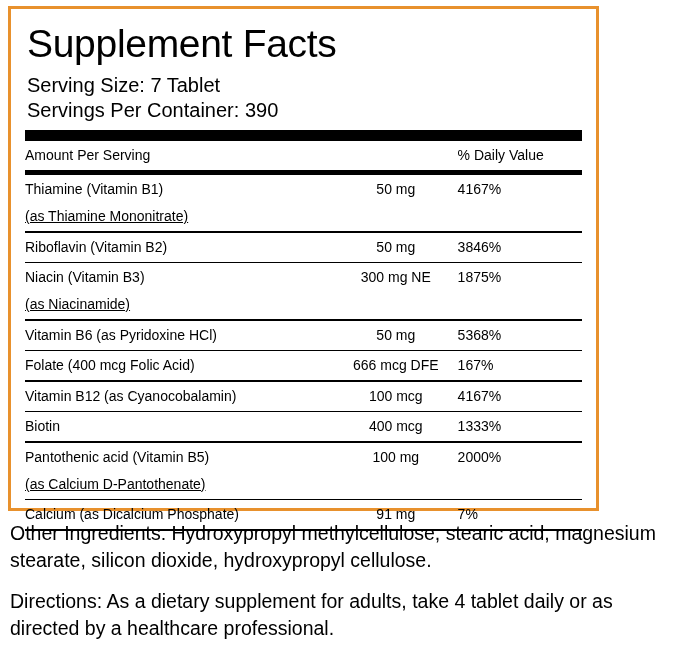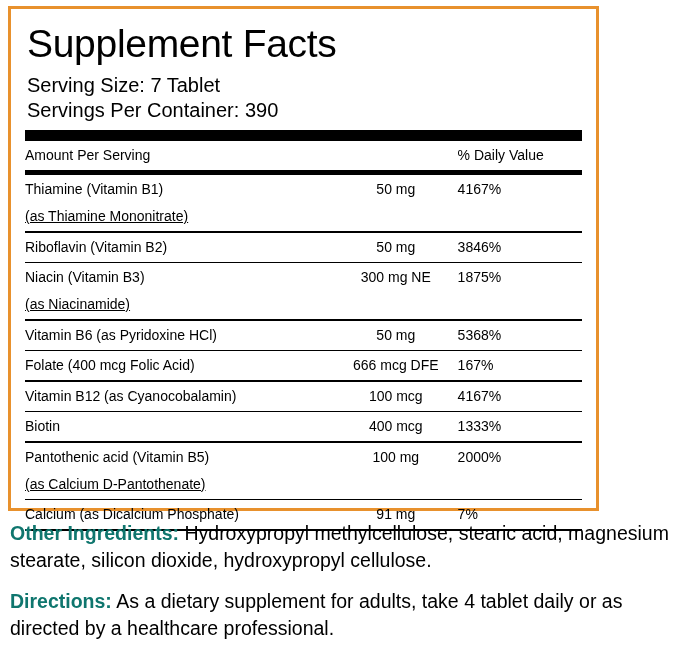--- a/index.html
+++ b/index.html
@@ -71,22 +71,22 @@
     left: 10px;
     top: 520px;
     width: 660px;
   }
   .foot-block {
     font-size: 19.5px;
     line-height: 27px;
     margin-bottom: 14px;
   }
   .foot-label {
-    color: #0f766e;
-    font-weight: bold;
+    color: #000000;
+    font-weight: normal;
   }
 </style>
 </head>
 <body>
 
 <div class="page">
 
   <div class="panel">
 
     <div class="title">Supplement Facts</div>

